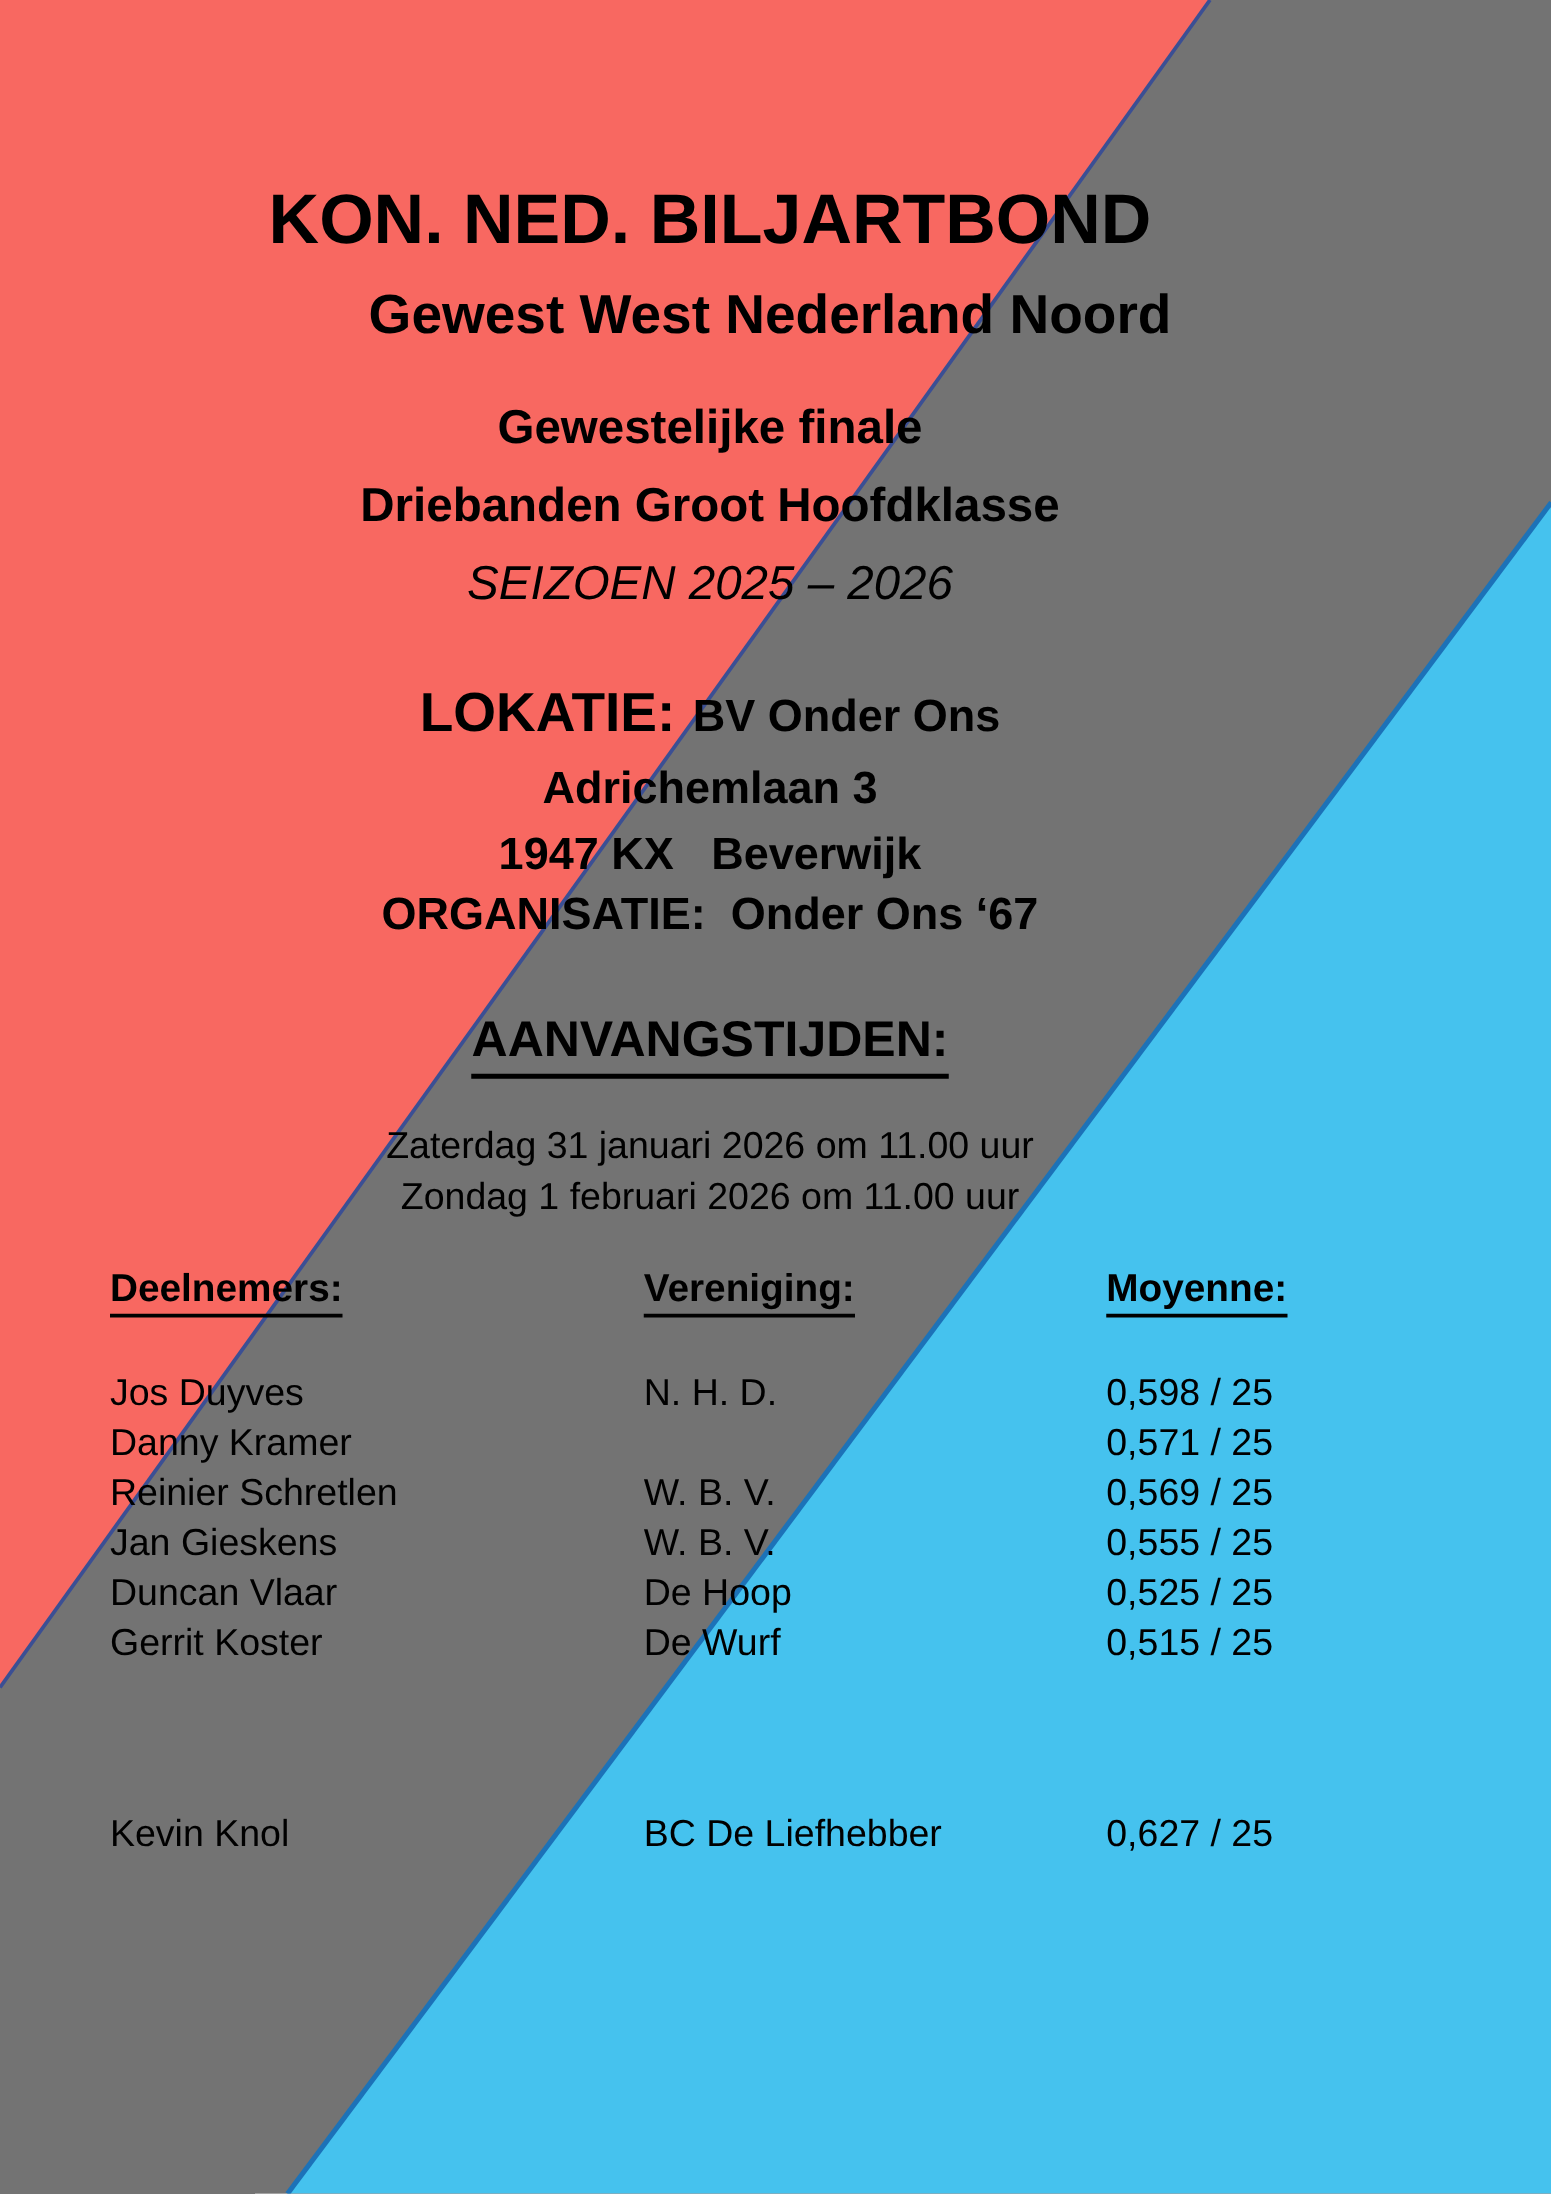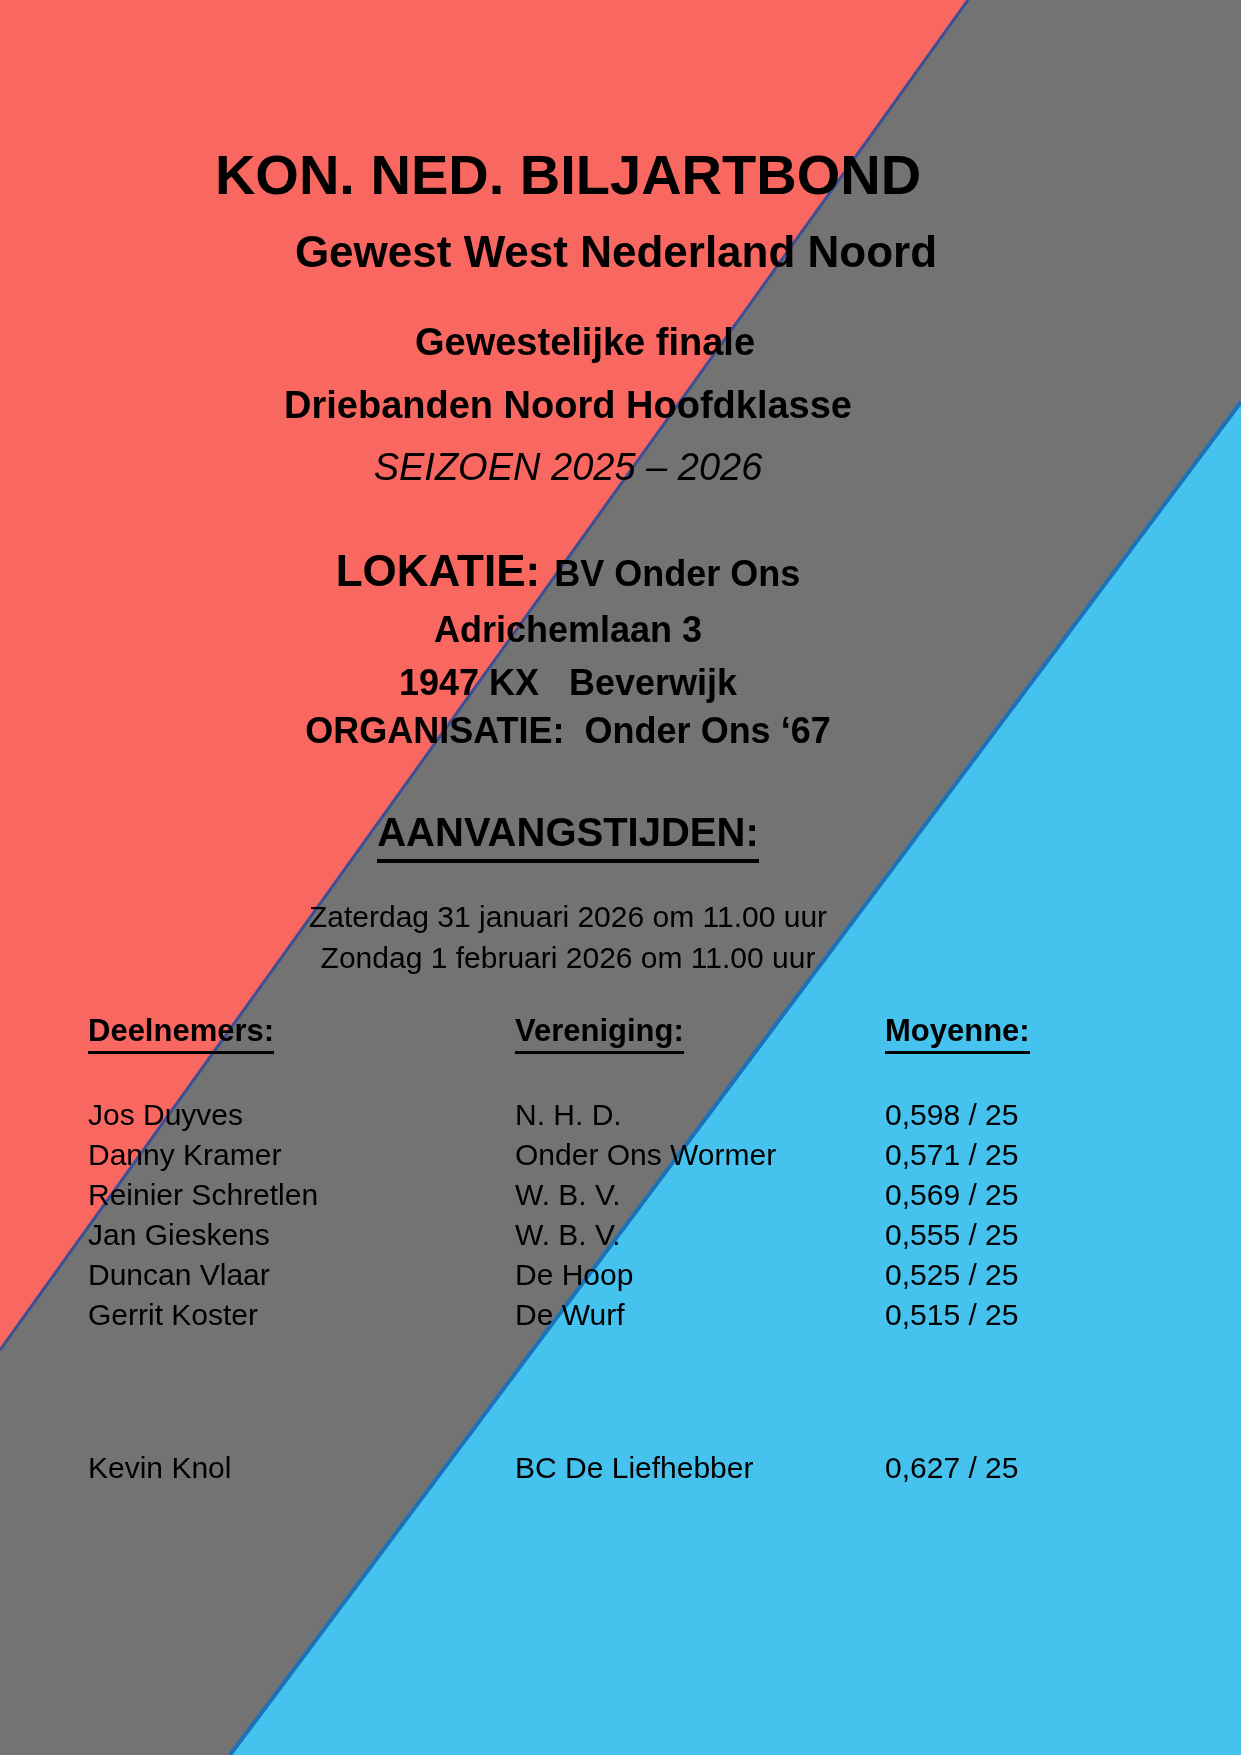--- a/index.html
+++ b/index.html
@@ -20,21 +20,21 @@
     left: 0;
     width: 1136px;
     text-align: center;
     line-height: 1.2;
     white-space: nowrap;
   }
   .pre { white-space: pre; }
 
   .t-title    { top: 141px;  font-size: 56px; font-weight: bold; }
   .t-sub      { top: 226px;  font-size: 44px; font-weight: bold; margin-left: 48px; }
-  .t-ev1      { top: 320px;  font-size: 38px; font-weight: bold; margin-left: 17px; }
+  .t-ev1      { top: 320px;  font-size: 38px; font-weight: bold; }
   .t-ev2      { top: 383px;  font-size: 38px; font-weight: bold; }
   .t-season   { top: 445px;  font-size: 38px; font-weight: normal; font-style: italic; }
   .t-lokatie  { top: 545px;  font-size: 44px; font-weight: bold; }
   .t-lokatie .venue { font-size: 36px; margin-left: 14px; }
   .t-addr1    { top: 608px;  font-size: 36px; font-weight: bold; }
   .t-addr2    { top: 661px;  font-size: 36px; font-weight: bold; }
   .t-org      { top: 709px;  font-size: 36px; font-weight: bold; }
   .t-aanvang  { top: 808px;  font-size: 40px; font-weight: bold; }
   .t-date1    { top: 899px;  font-size: 30px; }
   .t-date2    { top: 940px;  font-size: 30px; }
@@ -62,21 +62,21 @@
     <polygon points="0,0 968,0 0,1350" fill="#F86861"></polygon>
     <line x1="968" y1="0" x2="0" y2="1350" stroke-width="3" stroke="#3B4F94"></line>
     <polygon points="1241,402 1241,1755 230,1755" fill="#45C2EE"></polygon>
     <line x1="1241" y1="402" x2="230" y2="1755" stroke-width="4" stroke="#1C72B8"></line>
   </svg>
 
   <div class="line t-title">KON. NED. BILJARTBOND</div>
   <div class="line t-sub">Gewest West Nederland Noord</div>
 
   <div class="line t-ev1">Gewestelijke finale</div>
-  <div class="line t-ev2">Driebanden Noord Hoofdklasse</div>
+  <div class="line t-ev2">Driebanden Groot Hoofdklasse</div>
   <div class="line t-season">SEIZOEN 2025 – 2026</div>
 
   <div class="line t-lokatie">
     <span>LOKATIE:</span><span class="venue">BV Onder Ons</span>
   </div>
   <div class="line t-addr1">Adrichemlaan 3</div>
   <div class="line t-addr2 pre">1947 KX   Beverwijk</div>
   <div class="line t-org pre">ORGANISATIE:  Onder Ons ‘67</div>
 
   <div class="line t-aanvang">
@@ -91,21 +91,20 @@
     <span class="c3"><span class="u3">Moyenne:</span></span>
   </div>
 
   <div class="trow tcell r0">
     <span class="c1">Jos Duyves</span>
     <span class="c2">N. H. D.</span>
     <span class="c3">0,598 / 25</span>
   </div>
   <div class="trow tcell r1">
     <span class="c1">Danny Kramer</span>
-    <span class="c2">Onder Ons Wormer</span>
     <span class="c3">0,571 / 25</span>
   </div>
   <div class="trow tcell r2">
     <span class="c1">Reinier Schretlen</span>
     <span class="c2">W. B. V.</span>
     <span class="c3">0,569 / 25</span>
   </div>
   <div class="trow tcell r3">
     <span class="c1">Jan Gieskens</span>
     <span class="c2">W. B. V.</span>

